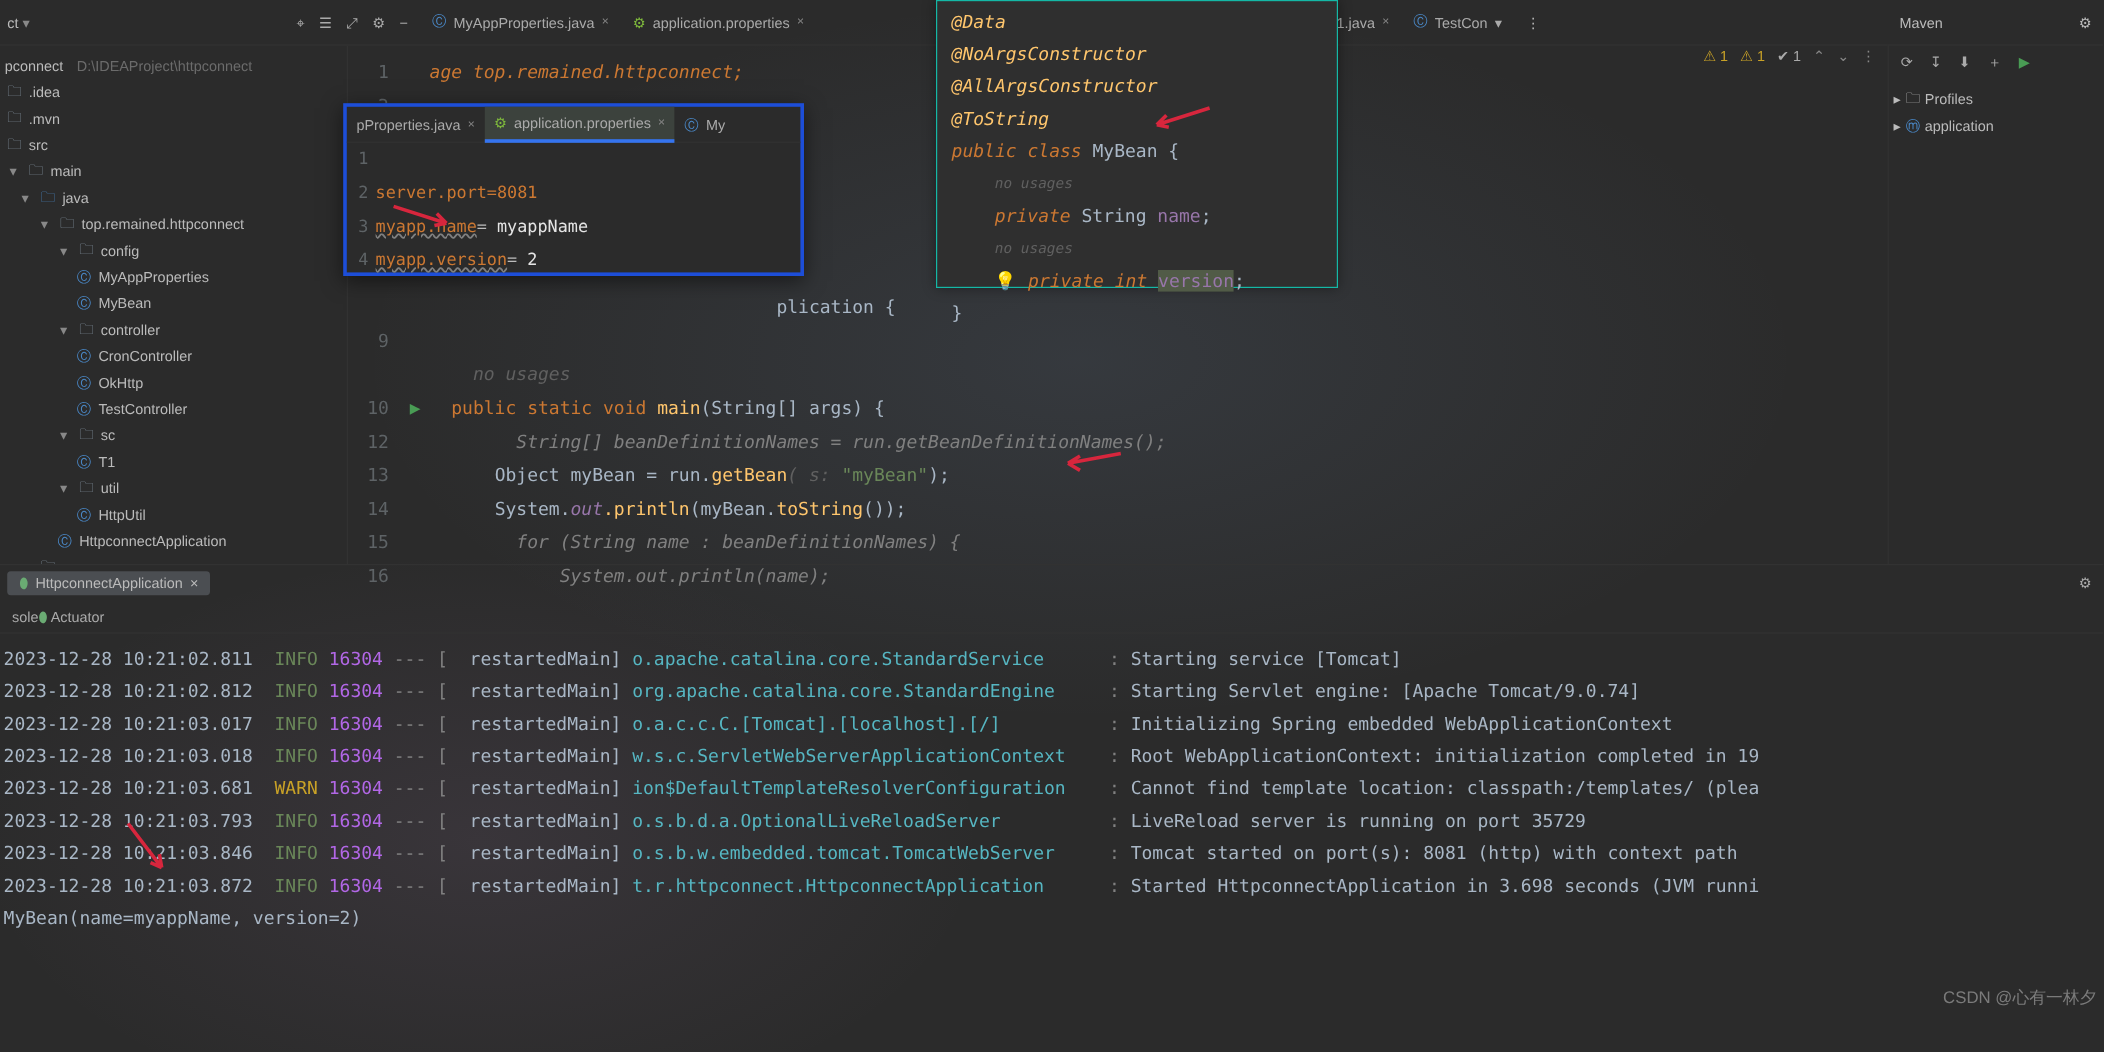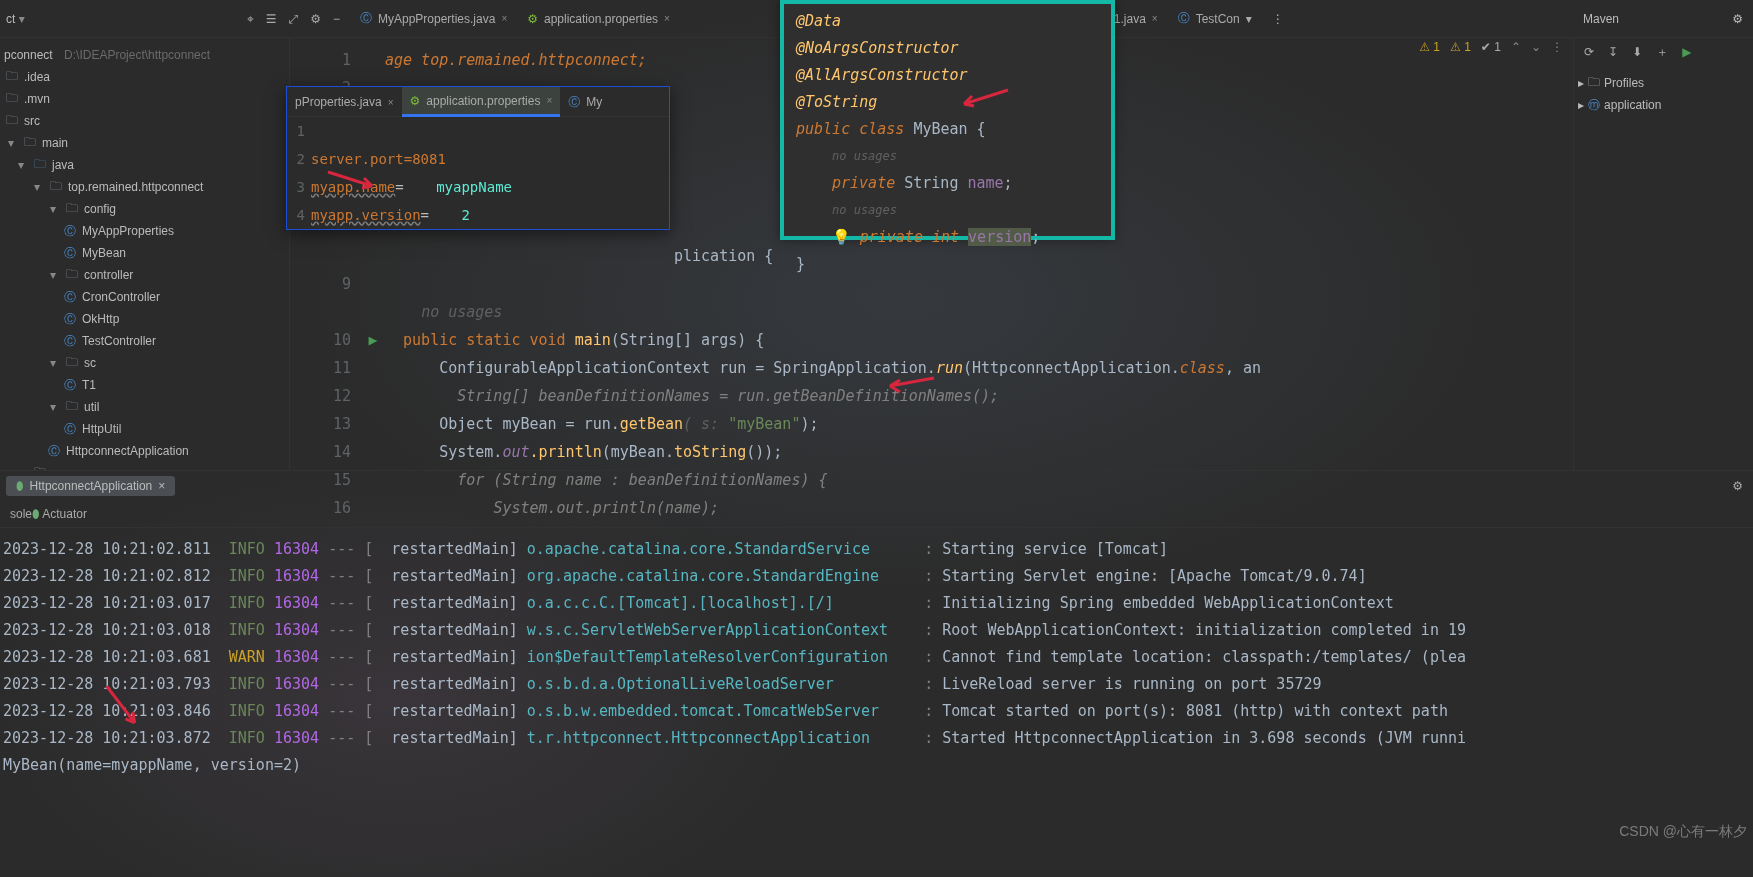--- a/index.html
+++ b/index.html
@@ -40,21 +40,21 @@
 .icon-class{color:#4a88c7;}
 
 .top-right{ width:180px; display:flex; align-items:center; padding:0 10px; justify-content:space-between; border-bottom:1px solid #323232;}
 
 
 .status-strip{ position:absolute; top:40px; right:190px; display:flex; gap:10px; align-items:center; color:#aaa; font-size:12px; z-index:2;}
 .status-strip .warn{color:#c9a227;}
 .status-strip .chev{color:#888;}
 
 
-.main-split{ position:absolute; top:38px; bottom:407px; left:0; right:0; display:flex; z-index:1;gap:27px;}
+.main-split{ position:absolute; top:38px; bottom:407px; left:0; right:0; display:flex; z-index:1;}
 .sidebar{ width:290px; overflow:hidden; border-right:1px solid #323232; padding-top:6px;}
 .tree-row{ display:flex; align-items:center; height:22px; gap:4px; padding-left:4px; white-space:nowrap; cursor:pointer;}
 .tree-row .tw{width:14px;text-align:center;color:#888;}
 .tree-row .ico{width:16px;text-align:center;}
 .folder{color:#8899a6;}
 .dirblue{color:#4a88c7;}
 .jclass{color:#4a88c7;}
 .dim{color:#6b6b6b;}
 .ind1{padding-left:14px;} .ind2{padding-left:30px;} .ind3{padding-left:46px;}
 .ind4{padding-left:62px;}
@@ -66,43 +66,43 @@
 .code{ white-space:pre; color:#a9b7c6;}
 .kw{color:#cc7832;}
 .kw-i{color:#cc7832;font-style:italic;}
 .fn{color:#ffc66d;}
 .str{color:#6a8759;}
 .cmt{color:#808080;font-style:italic;}
 .hint{color:#606060;font-style:italic;}
 .field{color:#9876aa;}
 .prop-key{color:#cc7832;}
 .prop-underline{text-decoration:underline wavy #808080;}
-.string-color{color:#5eead4;margin-left:24px;}
+.string-color{color:#e5e5e5;}
 .italic{font-style:italic;}
 
 
 .main-code{ position:absolute; left:0; top:8px; right:0;}
 
 
 .popup-props{
   position:absolute; left:286px; top:86px; width:384px; height:144px;
-  background:#2b2b2b; border:1px solid #1d4ed8; box-shadow:0 4px 16px rgba(0,0,0,.5);
-  z-index:5; display:flex; flex-direction:column;justify-content:flex-end;
+  background:#2b2b2b; border:3px solid #1d4ed8; box-shadow:0 4px 16px rgba(0,0,0,.5);
+  z-index:5; display:flex; flex-direction:column;
 }
 .popup-tabs{height:30px;display:flex;border-bottom:1px solid #323232;}
 .popup-tabs .tab{height:30px;padding:0 8px;}
 .popup-tabs .active{border-bottom:3px solid #3574f0;background:#3c423d;}
 .popup-body{flex:1;display:flex;}
 .popup-gutter{width:24px;text-align:right;color:#5e6366;font-family:Consolas,monospace;font-size:14px;line-height:28px;padding-right:6px;}
 .popup-code{font-family:Consolas,monospace;font-size:14px;line-height:28px;}
 
 
 .popup-bean{
   position:absolute; left:780px; top:0; width:335px; height:240px;
-  background:#2f2f2f; border:4px solid #14b8a6; box-shadow:0 0 10px rgba(0,0,0,.4);
+  background:#2f2f2f; border:1px solid #14b8a6; box-shadow:0 0 10px rgba(0,0,0,.4);
   z-index:6; padding:4px 12px 8px 12px;
   font-family:Consolas,monospace; font-size:15px; line-height:27px; color:#a9b7c6;
 }
 .bean-hint{color:#606060;font-style:italic;font-size:12px;padding-left:36px;}
 .bulb{color:#b9a33c;}
 
 
 .arrow{position:absolute;z-index:9;width:50px;height:20px;}
 .arrow svg{width:100%;height:100%;}
 
@@ -301,25 +301,20 @@
           <span class="gutter-num"></span>
           <span class="gutter-run"></span>
           <span class="code">    <span class="hint">no usages</span></span>
         </div>
       <div class="gutter-line">
           <span class="gutter-num">10</span>
           <span class="gutter-run">▶</span>
           <span class="code">  <span class="kw">public static void </span><span class="fn">main</span><span>(String[] args) {</span></span>
         </div>
       <div class="gutter-line">
-          <span class="gutter-num">11</span>
-          <span class="gutter-run"></span>
-          <span class="code">      <span>ConfigurableApplicationContext run = SpringApplication.</span><span class="fn italic">run</span><span>(HttpconnectApplication.</span><span class="kw italic">class</span><span>, an</span></span>
-        </div>
-      <div class="gutter-line">
           <span class="gutter-num">12</span>
           <span class="gutter-run"></span>
           <span class="code">        <span class="cmt">String[] beanDefinitionNames = run.getBeanDefinitionNames();</span></span>
         </div>
       <div class="gutter-line">
           <span class="gutter-num">13</span>
           <span class="gutter-run"></span>
           <span class="code">      <span>Object myBean = run.</span><span class="fn">getBean</span><span class="hint">( s: </span><span class="str">"myBean"</span><span>);</span></span>
         </div>
       <div class="gutter-line">

